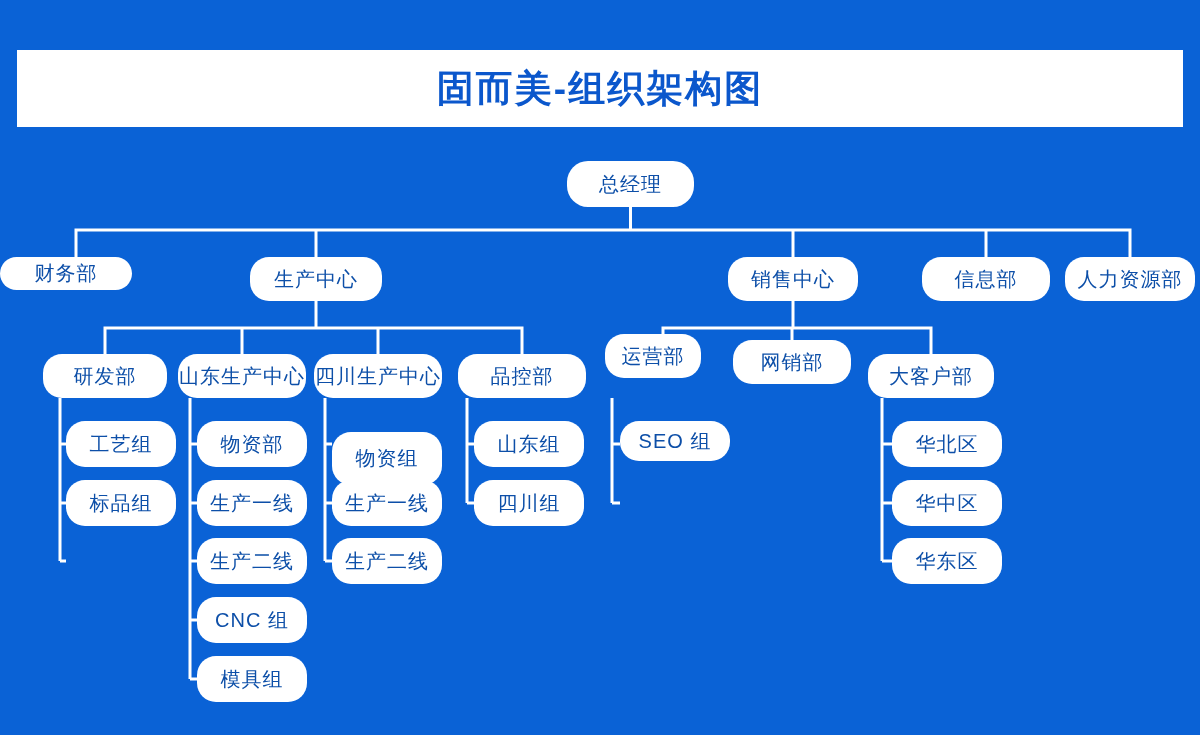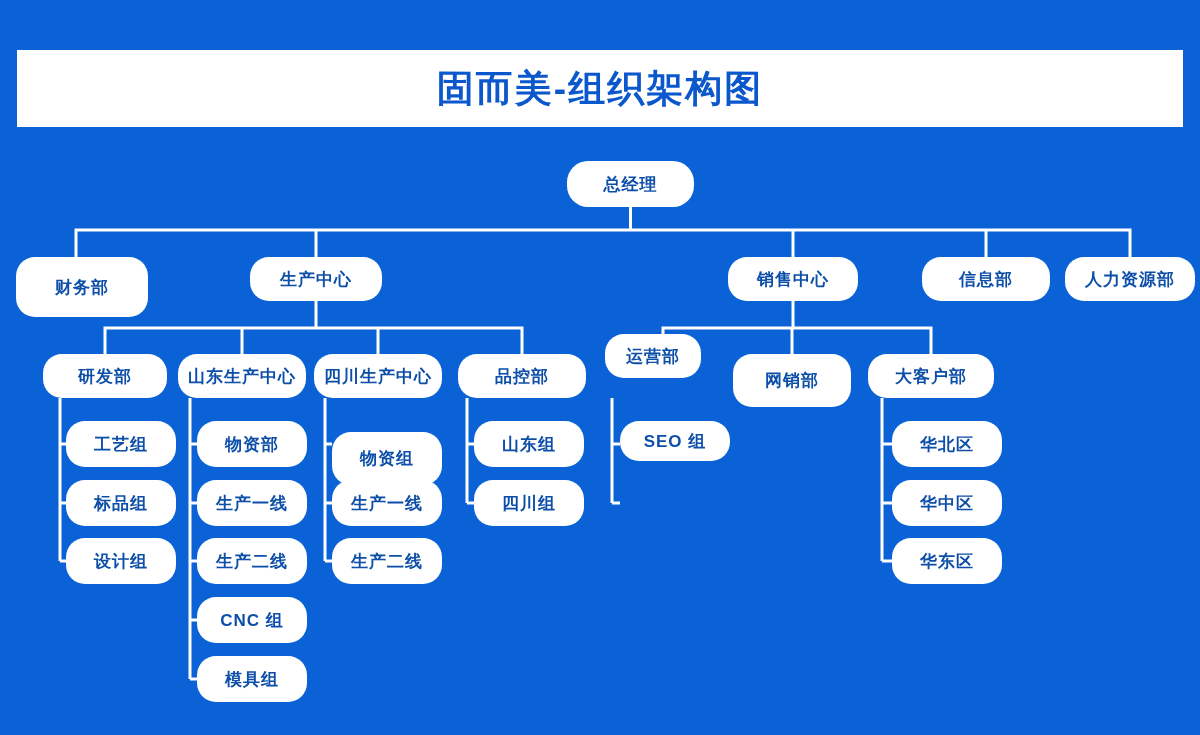--- a/index.html
+++ b/index.html
@@ -18,21 +18,21 @@
     color:var(--title-text,#0b57cc);
   }
   .connectors{position:absolute;left:0;top:0;color:var(--connector,#ffffff);}
   .connectors path{stroke:currentColor;stroke-width:3;fill:none;}
   .node{
     position:absolute;box-sizing:border-box;
     background:var(--node-bg,#ffffff);
     color:var(--node-text,#0d4fa8);
     border-radius:19px;
     display:flex;align-items:center;justify-content:center;
-    font-size:17px;font-weight:bold;letter-spacing:1px;
+    font-size:20px;font-weight:normal;letter-spacing:1px;
     white-space:nowrap;
   }
   .node.root{border-radius:21px;}
 </style>
 </head>
 <body>
 
 <div class="canvas">
 
   <div class="header">
@@ -46,38 +46,37 @@
     <path d="M60 398 L60 561 M60 444 L66 444 M60 503 L66 503 M60 561 L66 561"></path>
     <path d="M190 398 L190 679 M190 444 L197 444 M190 503 L197 503 M190 561 L197 561 M190 620 L197 620 M190 679 L197 679"></path>
     <path d="M325 398 L325 561 M325 444 L332 444 M325 503 L332 503 M325 561 L332 561"></path>
     <path d="M467 398 L467 503 M467 444 L474 444 M467 503 L474 503"></path>
     <path d="M612 398 L612 503 M612 444 L620 444 M612 503 L620 503"></path>
     <path d="M882 398 L882 561 M882 444 L892 444 M882 503 L892 503 M882 561 L892 561"></path>
   </svg>
 
   <div class="node root" style="left:567px;top:161px;width:127px;height:46px">总经理</div>
 
-  <div class="node" style="left:16px;top:257px;width:132px;height:60px">财务部</div>
+  <div class="node" style="left:0;top:257px;width:132px;height:33px">财务部</div>
   <div class="node" style="left:250px;top:257px;width:132px;height:44px">生产中心</div>
   <div class="node" style="left:728px;top:257px;width:130px;height:44px">销售中心</div>
   <div class="node" style="left:922px;top:257px;width:128px;height:44px">信息部</div>
   <div class="node" style="left:1065px;top:257px;width:130px;height:44px">人力资源部</div>
 
   <div class="node" style="left:43px;top:354px;width:124px;height:44px">研发部</div>
   <div class="node" style="left:314px;top:354px;width:128px;height:44px">四川生产中心</div>
   <div class="node" style="left:178px;top:354px;width:128px;height:44px">山东生产中心</div>
   <div class="node" style="left:458px;top:354px;width:128px;height:44px">品控部</div>
 
   <div class="node" style="left:605px;top:334px;width:96px;height:44px">运营部</div>
-  <div class="node" style="left:733px;top:354px;width:118px;height:53px">网销部</div>
+  <div class="node" style="left:733px;top:340px;width:118px;height:44px">网销部</div>
   <div class="node" style="left:868px;top:354px;width:126px;height:44px">大客户部</div>
 
   <div class="node" style="left:66px;top:421px;width:110px;height:46px">工艺组</div>
   <div class="node" style="left:66px;top:480px;width:110px;height:46px">标品组</div>
-  <div class="node" style="left:66px;top:538px;width:110px;height:46px">设计组</div>
 
   <div class="node" style="left:197px;top:421px;width:110px;height:46px">物资部</div>
   <div class="node" style="left:197px;top:480px;width:110px;height:46px">生产一线</div>
   <div class="node" style="left:197px;top:538px;width:110px;height:46px">生产二线</div>
   <div class="node" style="left:197px;top:597px;width:110px;height:46px">CNC 组</div>
   <div class="node" style="left:197px;top:656px;width:110px;height:46px">模具组</div>
 
   <div class="node" style="left:332px;top:432px;width:110px;height:53px">物资组</div>
   <div class="node" style="left:332px;top:480px;width:110px;height:46px">生产一线</div>
   <div class="node" style="left:332px;top:538px;width:110px;height:46px">生产二线</div>

